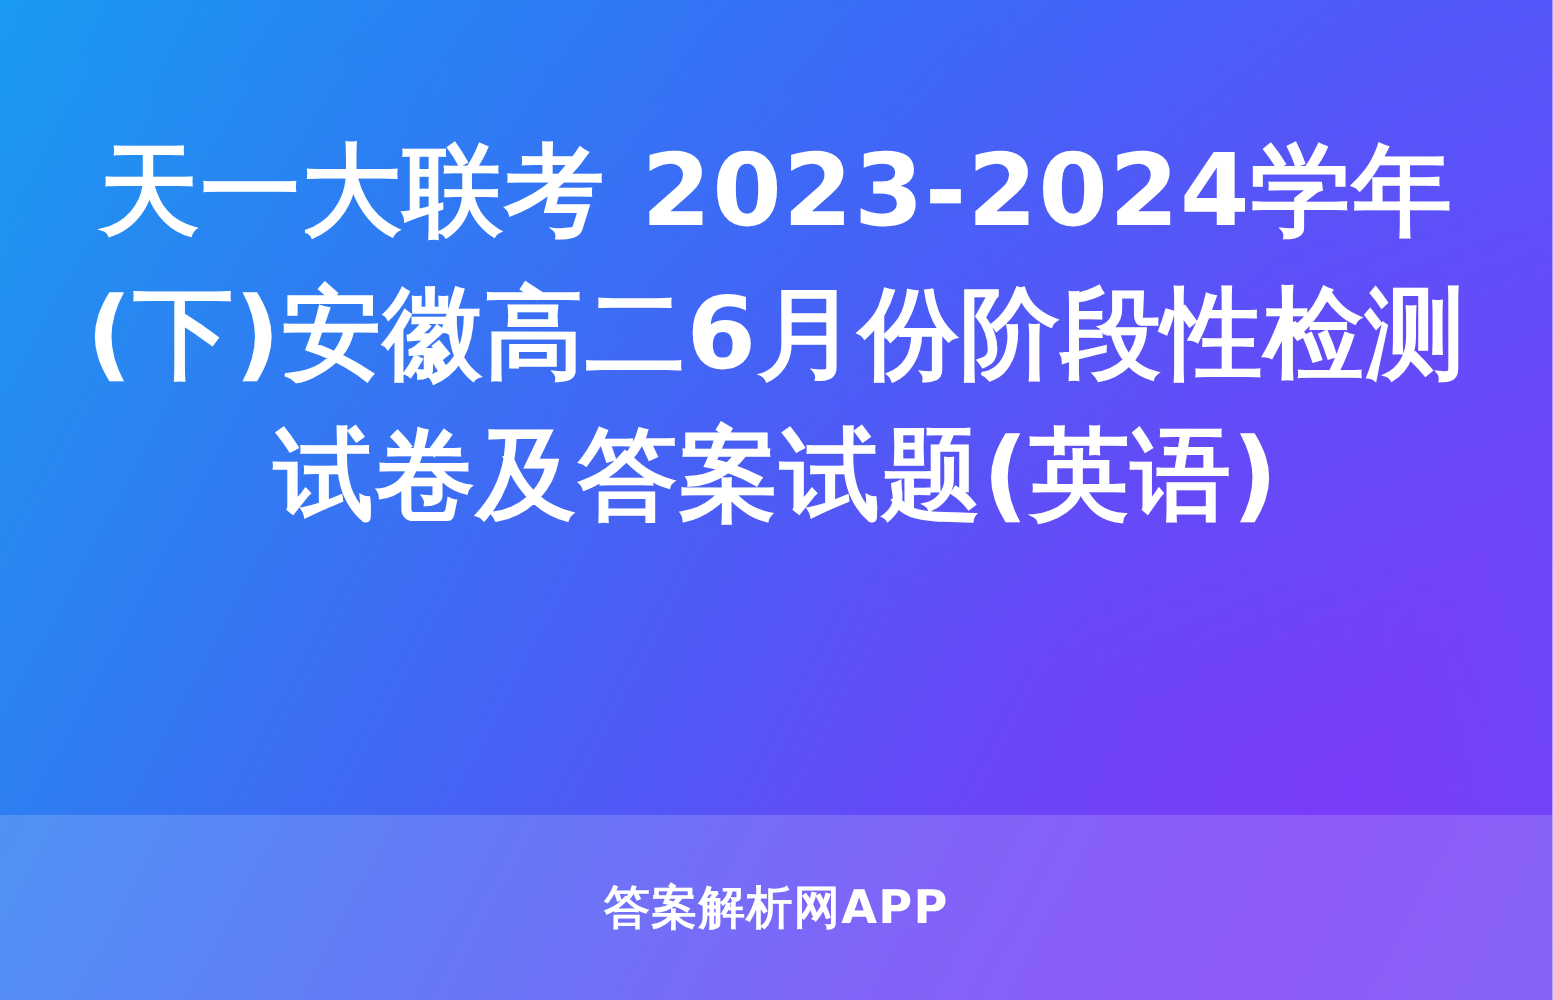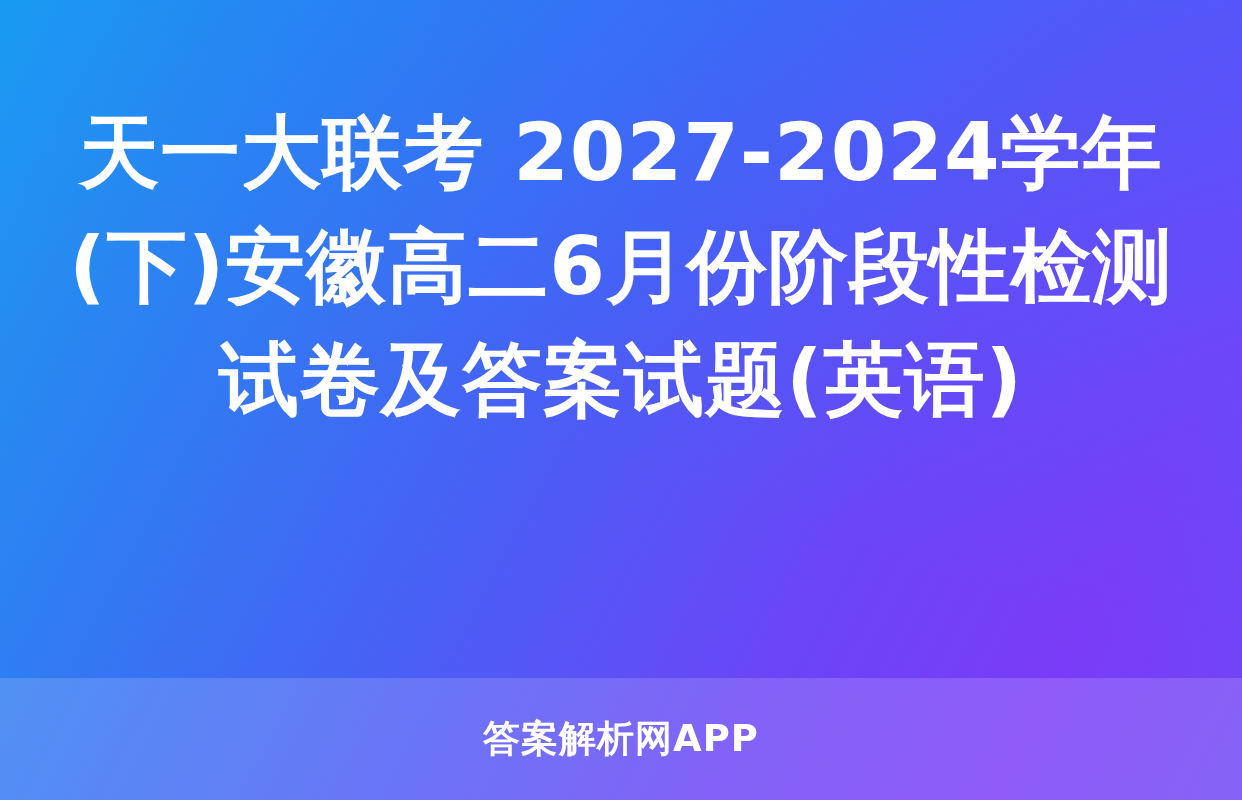--- a/index.html
+++ b/index.html
@@ -47,39 +47,39 @@
     font-size: 80px;
     line-height: 1.42;
     letter-spacing: 1px;
     word-break: break-all;
   }
   .footer-bar {
     position: absolute;
     left: 0;
     right: 0;
     bottom: 0;
-    height: 122px;
+    height: 148px;
     background: rgba(255, 255, 255, 0.16);
     z-index: 2;
     display: flex;
     align-items: center;
     justify-content: center;
   }
   .footer-text {
     color: #ffffff;
     font-family: "DejaVu Sans", sans-serif;
     font-weight: 700;
     font-size: 37px;
     letter-spacing: 1px;
     white-space: nowrap;
   }
 </style>
 </head>
 <body>
 
 <div class="banner">
   <div class="title-wrap">
-    <h1 class="title">天一大联考 2027-2024学年(下)安徽高二6月份阶段性检测试卷及答案试题(英语)</h1>
+    <h1 class="title">天一大联考 2023-2024学年(下)安徽高二6月份阶段性检测试卷及答案试题(英语)</h1>
   </div>
   <div class="footer-bar">
     <span class="footer-text">答案解析网APP</span>
   </div>
 </div>
 
 </body></html>

